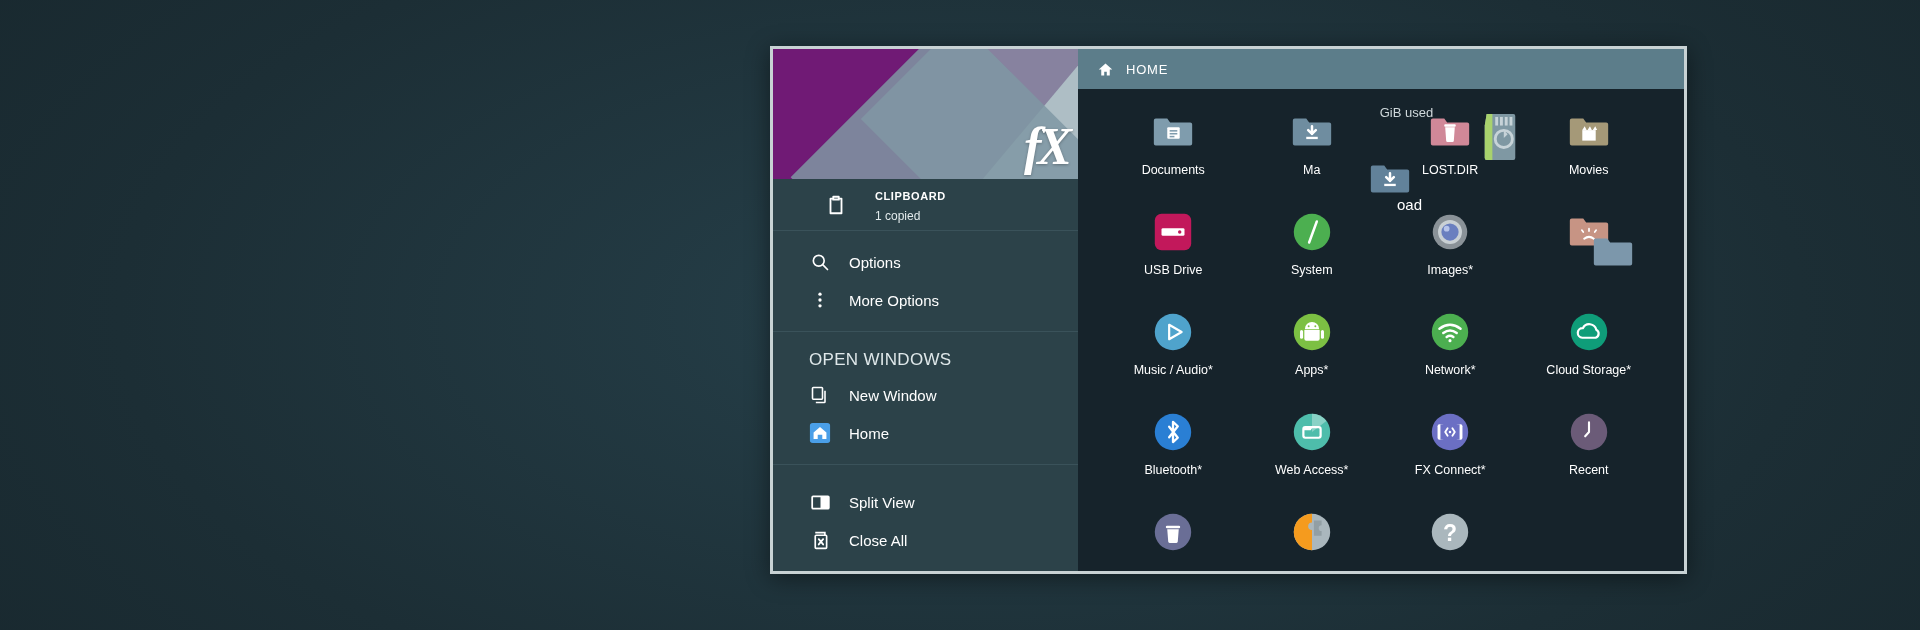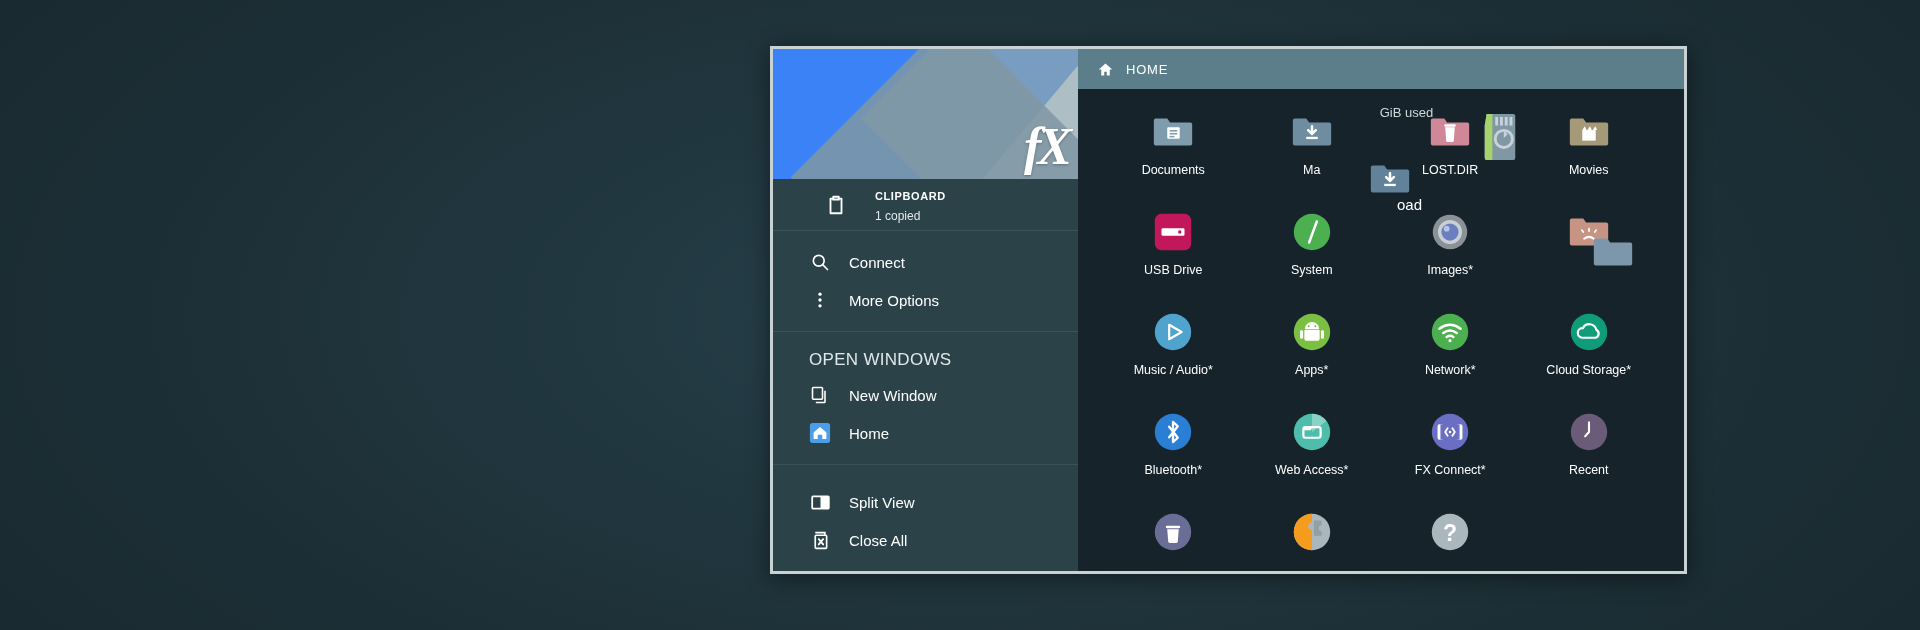--- a/index.html
+++ b/index.html
@@ -29,21 +29,21 @@
   #sidebar {
     width: 305px; height: 100%;
     background: #2c4249;
     flex: none;
     position: relative;
     overflow: hidden;
   }
 
   .sb-banner {
     height: 130px;
-    background: #3b82f6;
+    background: #701a75;
     position: relative;
     overflow: hidden;
   }
   .sb-banner .shape-a {
     position: absolute;
     width: 300px; height: 300px;
     background: #8fa5ae;
     transform: rotate(45deg);
     left: 150px; top: -80px;
     opacity: .75;
@@ -209,21 +209,21 @@
     </div>
 
     <div class="sb-section">
       <div class="sb-item">
         <span class="sb-ico">
           <svg viewBox="0 0 24 24" width="20" height="20" fill="none" stroke="#ffffff" stroke-width="2">
             <circle cx="10.5" cy="10.5" r="6.5"></circle>
               <line x1="15.5" y1="15.5" x2="21" y2="21" stroke-linecap="round"></line>
           </svg>
         </span>
-        <span class="lbl">Connect</span>
+        <span class="lbl">Options</span>
       </div>
       <div class="sb-item">
         <span class="sb-ico">
           <svg viewBox="0 0 24 24" width="20" height="20" fill="#ffffff">
             <circle cx="12" cy="5" r="2"></circle>
               <circle cx="12" cy="12" r="2"></circle>
               <circle cx="12" cy="19" r="2"></circle>
           </svg>
         </span>
         <span class="lbl">More Options</span>

